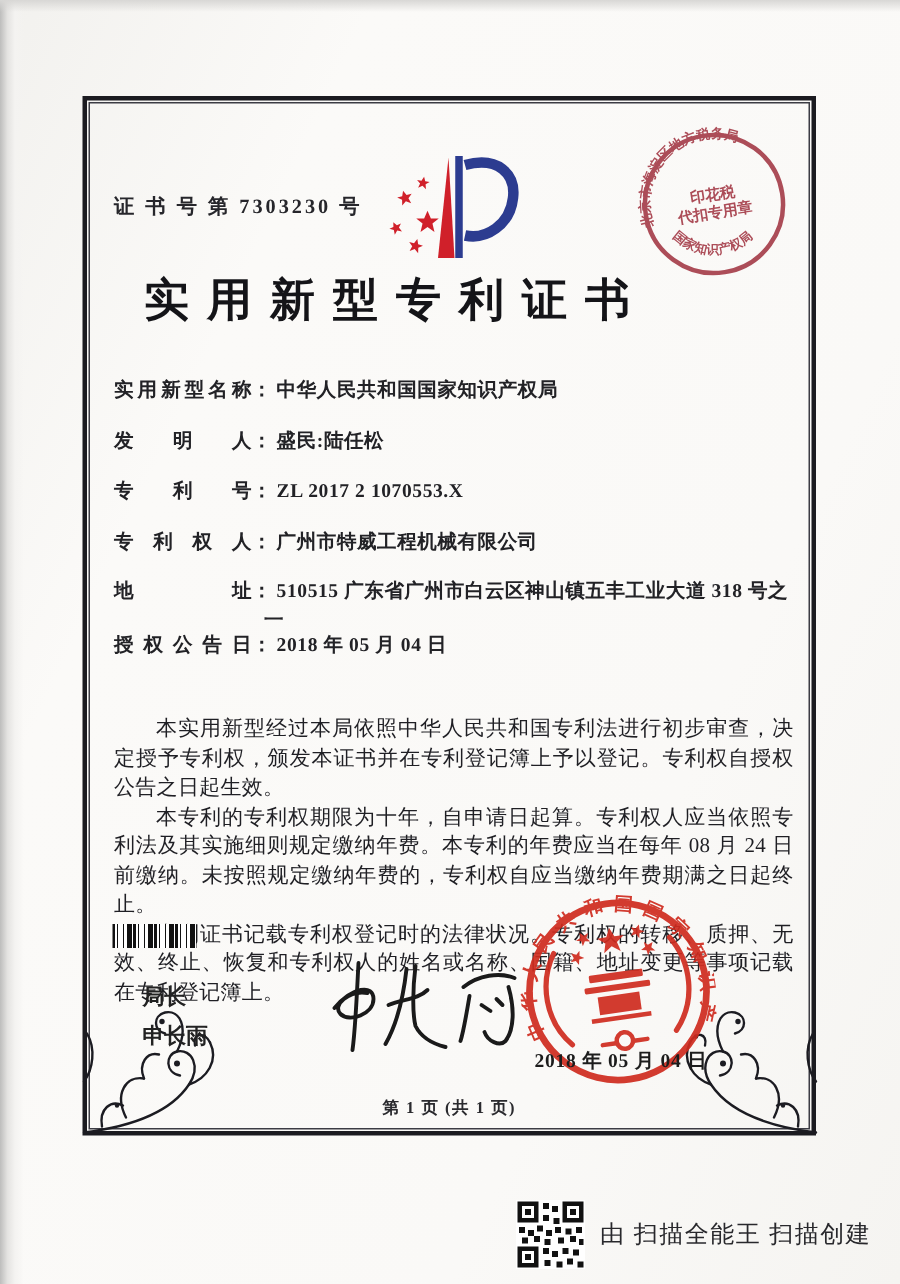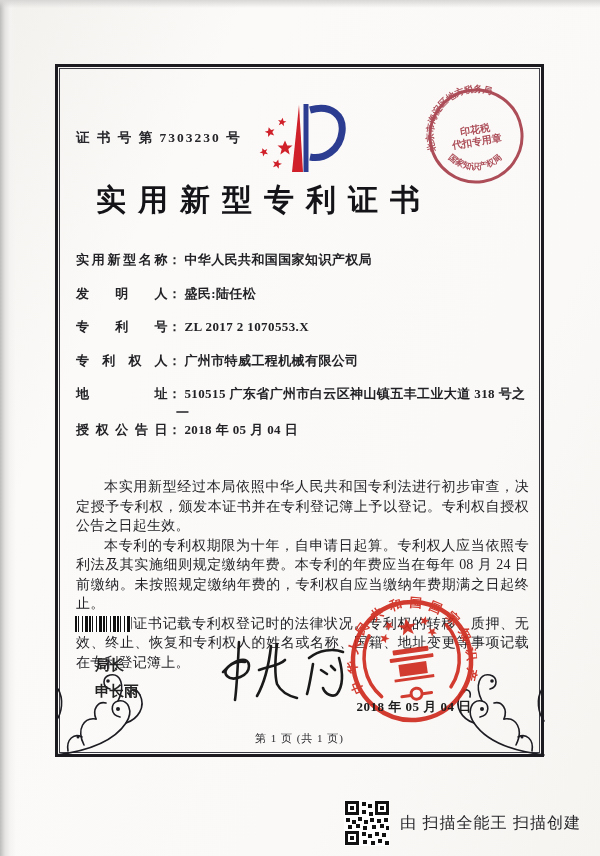--- a/index.html
+++ b/index.html
@@ -47,21 +47,21 @@
   .barcode{ position:absolute; left:75px; top:616px; width:56px; height:16px;
     background:repeating-linear-gradient(90deg,#111 0 2px,#fff 2px 3px,#111 3px 4px,#fff 4px 7px,#111 7px 8px,#fff 8px 10px,#111 10px 13px,#fff 13px 14px); }
   .signer{ position:absolute; left:95px; top:652px; font-family:"Liberation Sans","DejaVu Sans",sans-serif;
            font-size:14.5px; font-weight:600; color:#222; line-height:26px; }
   .signature{ position:absolute; left:205px; top:636px; }
 
   .gov-seal{ position:absolute; left:347px; top:596px; transform:rotate(-8deg); opacity:.92; }
   .seal-date{ position:absolute; left:344px; top:698px; width:140px; text-align:center;
               font-size:13px; font-weight:700; color:#1c1c1c; letter-spacing:.5px; }
   .page-footer{ position:absolute; left:55px; top:731px; width:489px; text-align:center;
-                font-size:11px; font-weight:400; color:#2a2a2e; letter-spacing:1px; }
+                font-size:11px; font-weight:700; color:#2a2a2e; letter-spacing:1px; }
 
   .watermark{ position:absolute; left:344px; top:800px; display:flex; align-items:center; gap:10px; }
   .watermark-text{ font-family:"Liberation Sans","DejaVu Sans",sans-serif; font-size:16px;
                    font-weight:400; color:#28282c; letter-spacing:1px; }
 </style>
 </head>
 <body>
 
 <div id="page">
   <div class="scan-edge-left"></div>

